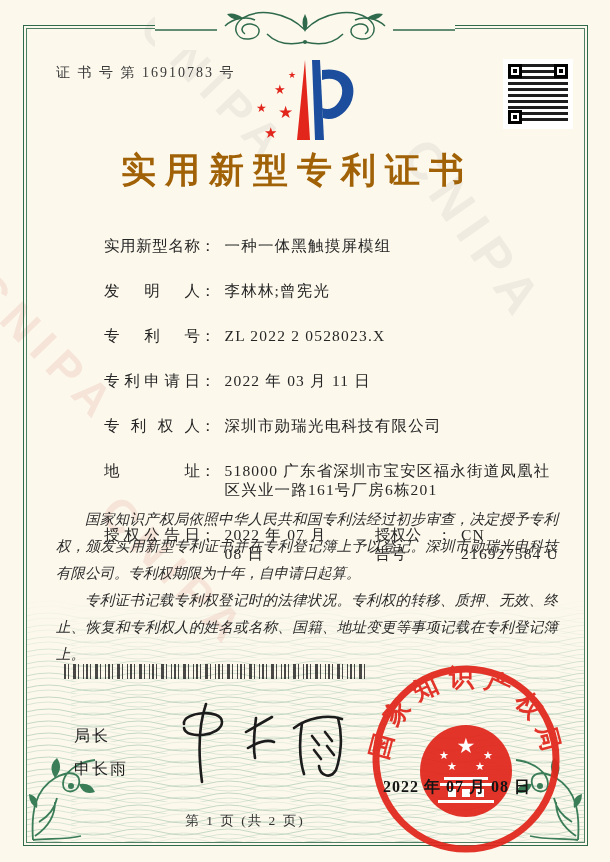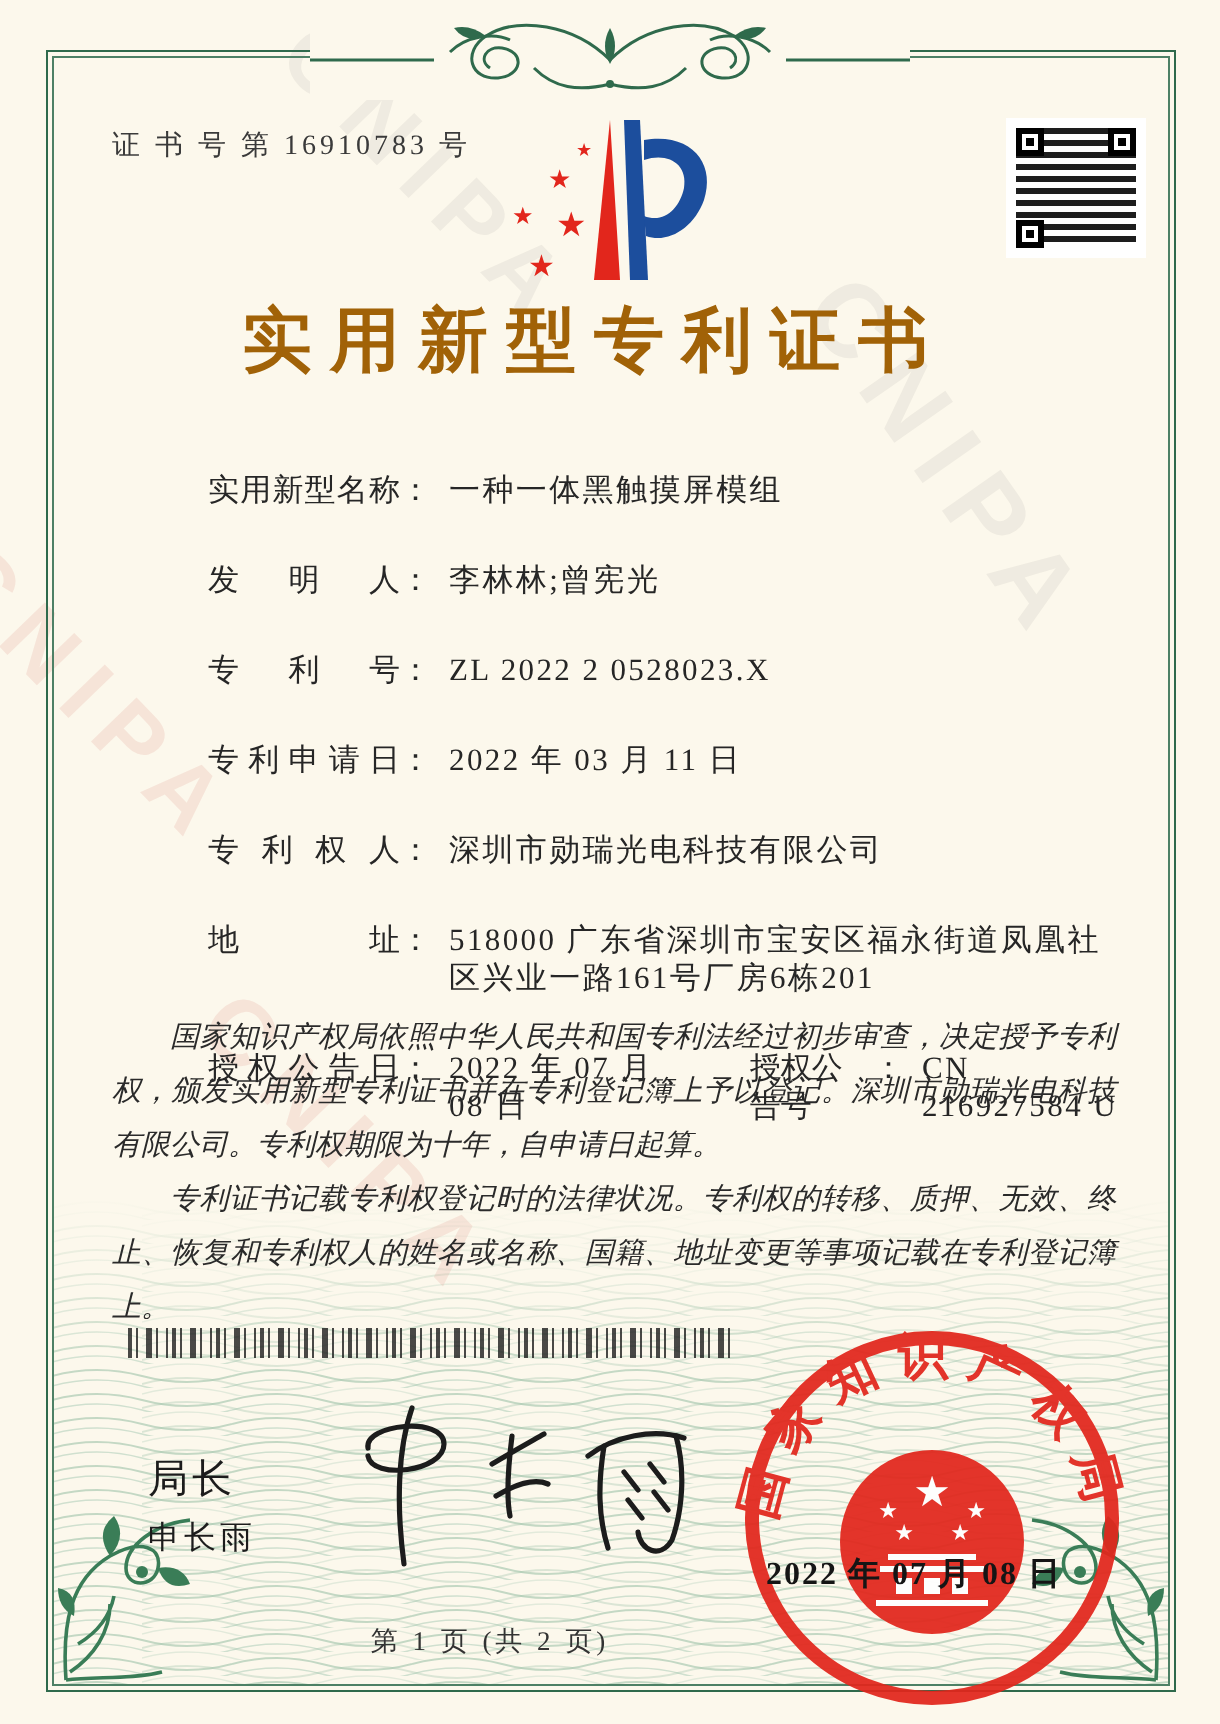--- a/index.html
+++ b/index.html
@@ -53,21 +53,21 @@
   .paras{position:absolute;left:56px;top:506px;width:502px;z-index:2;
     font-size:14.5px;font-style:italic;line-height:27px;text-align:justify;color:#2a2a2a;}
   .paras p{margin:0;text-indent:2em;}
   
   .barcode{position:absolute;left:64px;top:664px;width:302px;height:15px;z-index:2;opacity:.8;
     background:repeating-linear-gradient(90deg,
       #1c1c1c 0 2px,transparent 2px 4px,#1c1c1c 4px 5px,transparent 5px 9px,
       #1c1c1c 9px 12px,transparent 12px 14px,#1c1c1c 14px 15px,transparent 15px 19px,
       #1c1c1c 19px 20px,transparent 20px 22px);}
   
-  .signer-title{position:absolute;left:74px;top:726px;font-size:20px;z-index:3;
+  .signer-title{position:absolute;left:74px;top:726px;font-size:16px;z-index:3;
     font-family:Liberation Mono, monospace;color:#1c1c1c;letter-spacing:2px;}
   .signer-name{position:absolute;left:74px;top:759px;font-size:16px;z-index:3;
     font-family:"Liberation Sans","DejaVu Sans",sans-serif;color:#1c1c1c;letter-spacing:2px;}
   .signature{position:absolute;left:168px;top:692px;width:195px;height:98px;z-index:3;}
   
   .seal{position:absolute;left:366px;top:659px;width:200px;height:200px;z-index:4;opacity:.93;}
   .seal-date{position:absolute;left:383px;top:777px;z-index:5;font-size:16px;font-weight:bold;
     color:#151515;letter-spacing:1px;}
   
   .footer{position:absolute;left:0;width:490px;top:812px;text-align:center;z-index:3;

